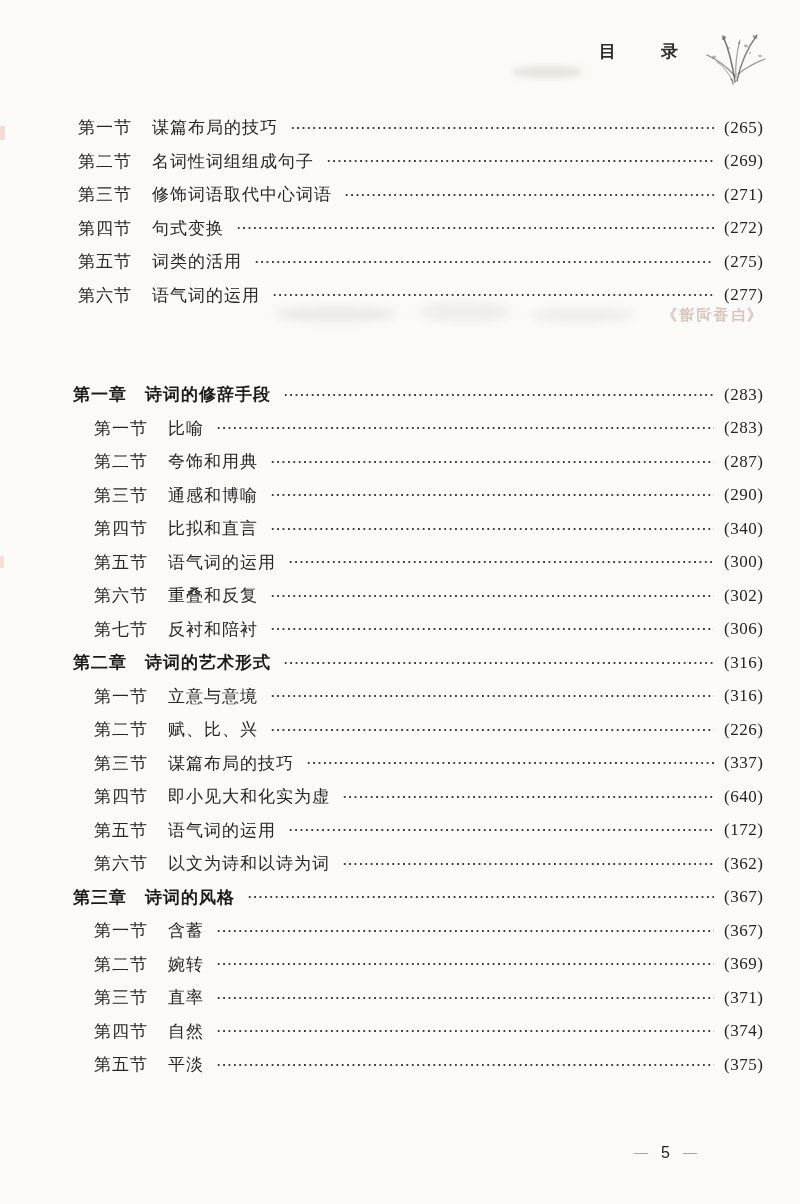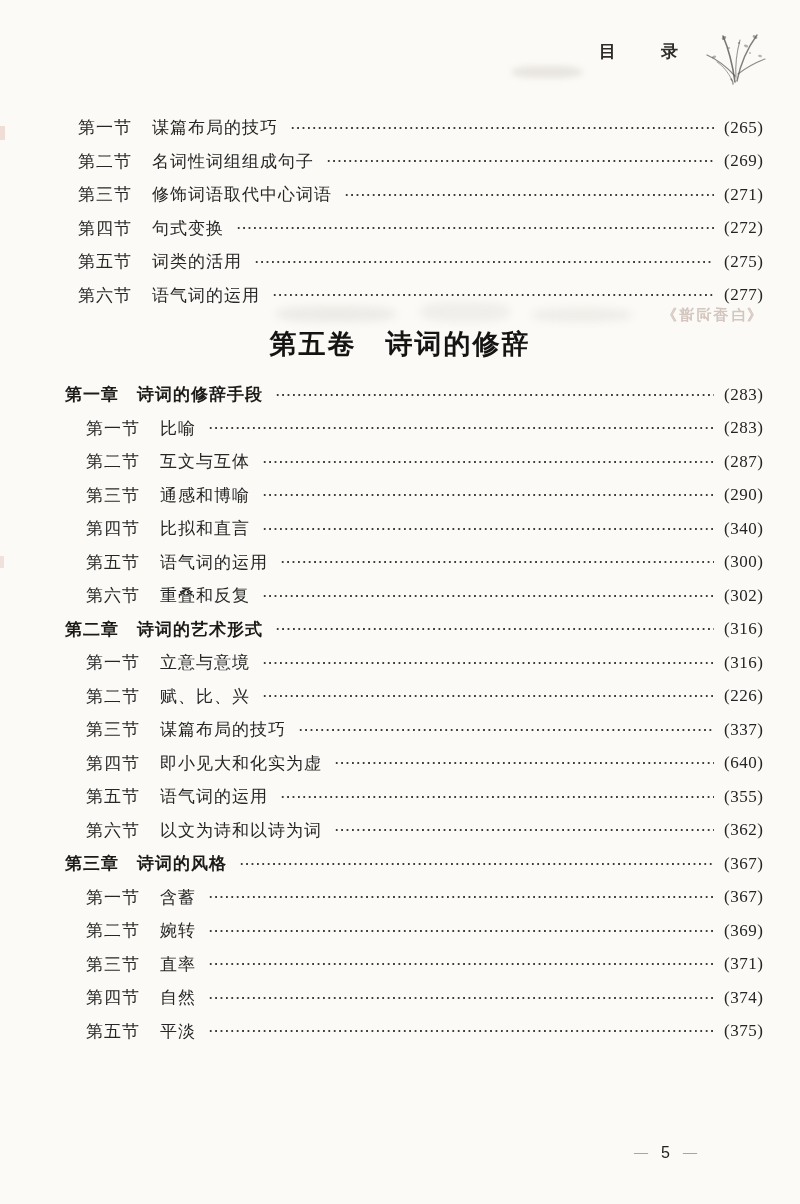--- a/index.html
+++ b/index.html
@@ -19,21 +19,21 @@
   }
   .header-title{
     position:absolute;top:14px;right:108px;
     font-family:"Liberation Sans","DejaVu Sans",sans-serif;
     font-weight:bold;font-size:17px;letter-spacing:14px;color:#2e2b28;
   }
   .plant{position:absolute;top:0;right:32px;opacity:.85;}
 
   
   .toc-before{position:absolute;top:111px;left:0;right:0;}
-  .toc-after{position:absolute;top:378px;left:8px;right:0;}
+  .toc-after{position:absolute;top:378px;left:16px;right:0;}
   .row{
     display:flex;align-items:center;
     height:33.5px;
     padding-left:57px;padding-right:24px;
     font-size:17px;
   }
   .row.section{padding-left:78px;}
   .row.chapter{
     font-family:"Liberation Sans","DejaVu Sans",sans-serif;
     font-weight:bold;color:#1d1b19;
@@ -170,38 +170,37 @@
         <span class="page-num">(275)</span>
       </div>
       <div class="row section">
         <span class="label">第六节</span>
         <span class="title">语气词的运用</span>
         <div class="leader"></div>
         <span class="page-num">(277)</span>
       </div>
     </div>
 
-  <div class="volume-title">第五卷　诗词的修辞</div>
 
   <div class="toc-after">
       <div class="row chapter">
         <span class="label">第一章</span>
         <span class="title">诗词的修辞手段</span>
         <div class="leader"></div>
         <span class="page-num">(283)</span>
       </div>
       <div class="row section">
         <span class="label">第一节</span>
         <span class="title">比喻</span>
         <div class="leader"></div>
         <span class="page-num">(283)</span>
       </div>
       <div class="row section">
         <span class="label">第二节</span>
-        <span class="title">互文与互体</span>
+        <span class="title">夸饰和用典</span>
         <div class="leader"></div>
         <span class="page-num">(287)</span>
       </div>
       <div class="row section">
         <span class="label">第三节</span>
         <span class="title">通感和博喻</span>
         <div class="leader"></div>
         <span class="page-num">(290)</span>
       </div>
       <div class="row section">
@@ -214,20 +213,26 @@
         <span class="label">第五节</span>
         <span class="title">语气词的运用</span>
         <div class="leader"></div>
         <span class="page-num">(300)</span>
       </div>
       <div class="row section">
         <span class="label">第六节</span>
         <span class="title">重叠和反复</span>
         <div class="leader"></div>
         <span class="page-num">(302)</span>
+      </div>
+      <div class="row section">
+        <span class="label">第七节</span>
+        <span class="title">反衬和陪衬</span>
+        <div class="leader"></div>
+        <span class="page-num">(306)</span>
       </div>
       <div class="row chapter">
         <span class="label">第二章</span>
         <span class="title">诗词的艺术形式</span>
         <div class="leader"></div>
         <span class="page-num">(316)</span>
       </div>
       <div class="row section">
         <span class="label">第一节</span>
         <span class="title">立意与意境</span>
@@ -249,21 +254,21 @@
       <div class="row section">
         <span class="label">第四节</span>
         <span class="title">即小见大和化实为虚</span>
         <div class="leader"></div>
         <span class="page-num">(640)</span>
       </div>
       <div class="row section">
         <span class="label">第五节</span>
         <span class="title">语气词的运用</span>
         <div class="leader"></div>
-        <span class="page-num">(355)</span>
+        <span class="page-num">(172)</span>
       </div>
       <div class="row section">
         <span class="label">第六节</span>
         <span class="title">以文为诗和以诗为词</span>
         <div class="leader"></div>
         <span class="page-num">(362)</span>
       </div>
       <div class="row chapter">
         <span class="label">第三章</span>
         <span class="title">诗词的风格</span>

